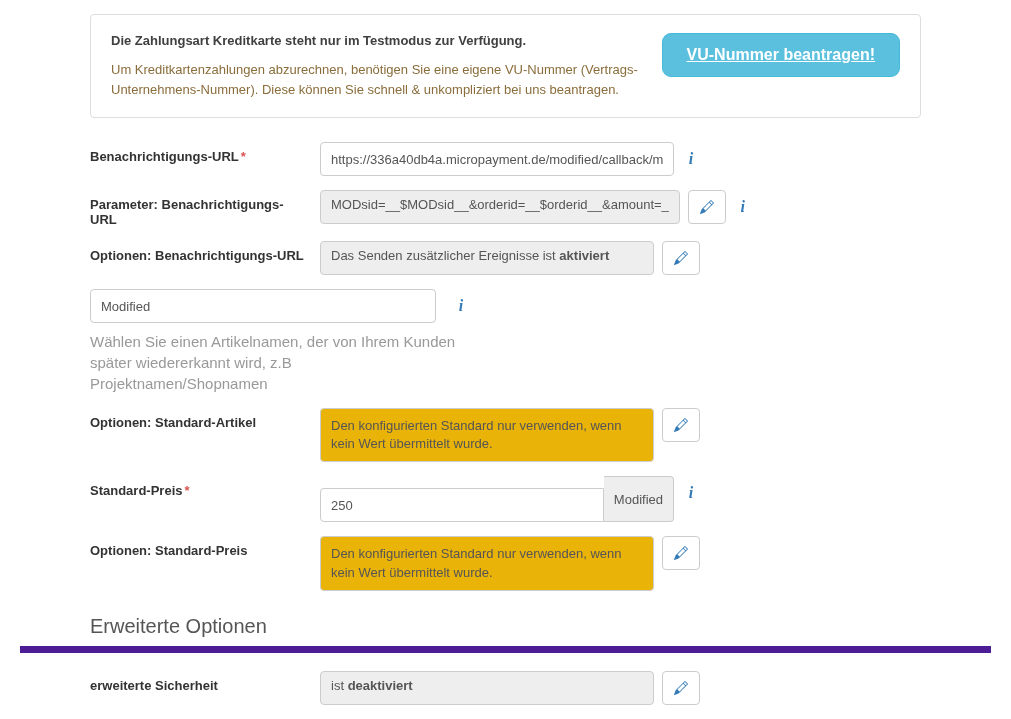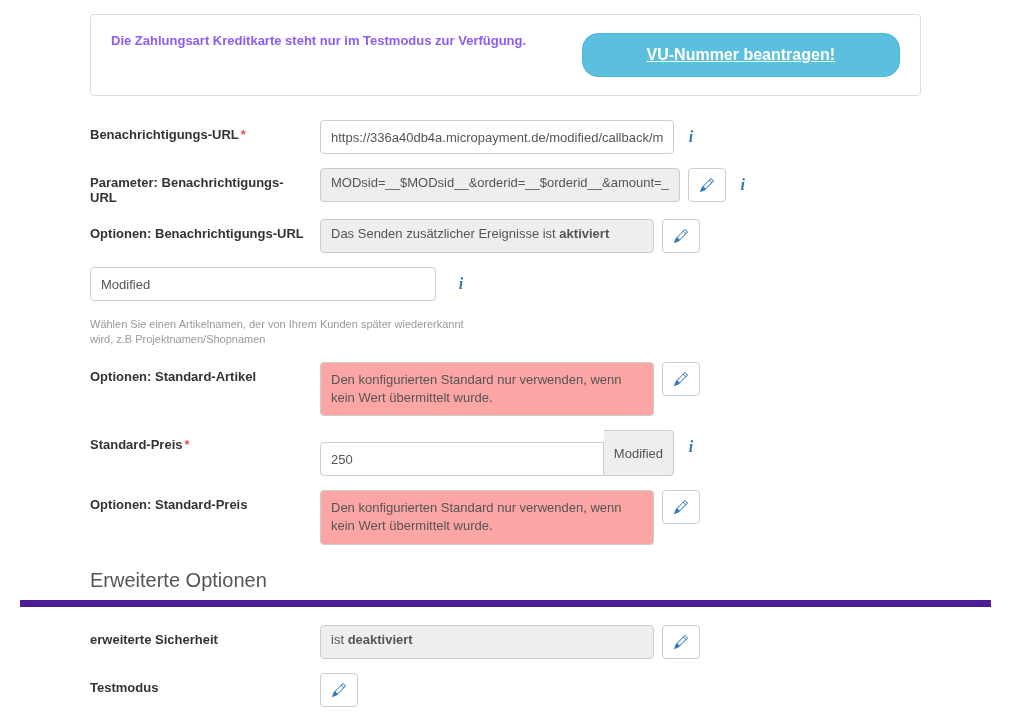--- a/index.html
+++ b/index.html
@@ -15,39 +15,39 @@
     border-radius: 4px;
     padding: 18px 20px;
     margin: 14px 70px 24px 70px;
     display: flex;
     align-items: flex-start;
     justify-content: space-between;
     gap: 20px;
   }
   .alert-text { flex: 1; }
   .alert-title {
-    color: #8b5cf6;
+    color: #404040;
     font-weight: bold;
     font-size: 13px;
     margin-bottom: 12px;
   }
   .alert-desc {
     color: #8a6d3b;
     font-size: 13px;
     line-height: 1.5;
   }
   .btn-vu {
     background: #5bc0de;
     color: #fff;
     border: 1px solid #46b8da;
-    border-radius: 16px;
+    border-radius: 9px;
     font-size: 16px;
     font-weight: bold;
     text-decoration: underline;
-    padding: 12px 64px;
+    padding: 12px 24px;
     cursor: pointer;
     white-space: nowrap;
   }
   .form-row {
     display: flex;
     align-items: flex-start;
     margin-bottom: 14px;
     padding: 0 70px;
   }
   .label-col {
@@ -77,21 +77,21 @@
     color: #555;
     background: #fff;
   }
   .form-control::placeholder { color: #999; }
   .form-control.readonly {
     background: #eee;
     color: #555;
     cursor: default;
   }
   .form-control.readonly-multi {
-    background: #fca5a5;
+    background: #eab308;
     color: #555;
     height: auto;
     min-height: 34px;
     line-height: 1.4;
     padding: 8px 10px;
   }
   .input-group {
     display: flex;
     width: 100%;
   }
@@ -133,23 +133,23 @@
     justify-content: center;
     color: #337ab7;
     font-family: Georgia, serif;
     font-style: italic;
     font-weight: bold;
     font-size: 16px;
     flex-shrink: 0;
     cursor: pointer;
   }
   .help-text {
-    font-size: 11px;
+    font-size: 15px;
     color: #999;
-    margin-top: 16px;
+    margin-top: 8px;
     line-height: 1.4;
   }
   .input-col-wrap { flex: 1; max-width: 380px; }
   .input-col-wrap .row-inline {
     display: flex;
     align-items: flex-start;
     gap: 16px;
   }
   .section-header {
     font-size: 20px;
@@ -161,20 +161,21 @@
     margin-top: 8px;
   }
   .bold-part { font-weight: bold; }
 </style>
 </head>
 <body>
 
 <div class="alert-box">
   <div class="alert-text">
     <div class="alert-title">Die Zahlungsart Kreditkarte steht nur im Testmodus zur Verfügung.</div>
+    <div class="alert-desc">Um Kreditkartenzahlungen abzurechnen, benötigen Sie eine eigene VU-Nummer (Vertrags-Unternehmens-Nummer). Diese können Sie schnell &amp; unkompliziert bei uns beantragen.</div>
   </div>
   <button class="btn-vu">VU-Nummer beantragen!</button>
 </div>
 
 <div class="form-row">
   <div class="label-col">
     <span>Benachrichtigungs-URL</span><span class="req">*</span>
   </div>
   <div class="input-col">
     <input type="text" class="form-control" value="https://336a40db4a.micropayment.de/modified/callback/micropayr" style="">

